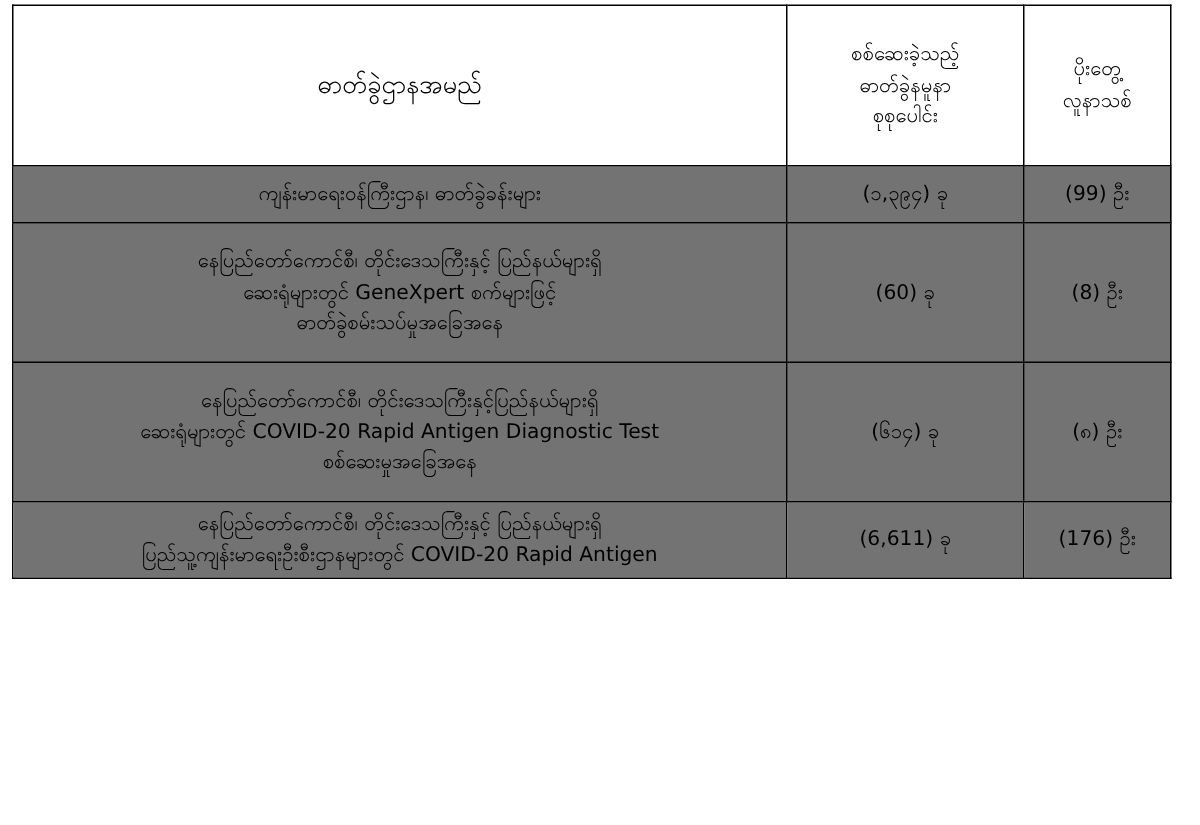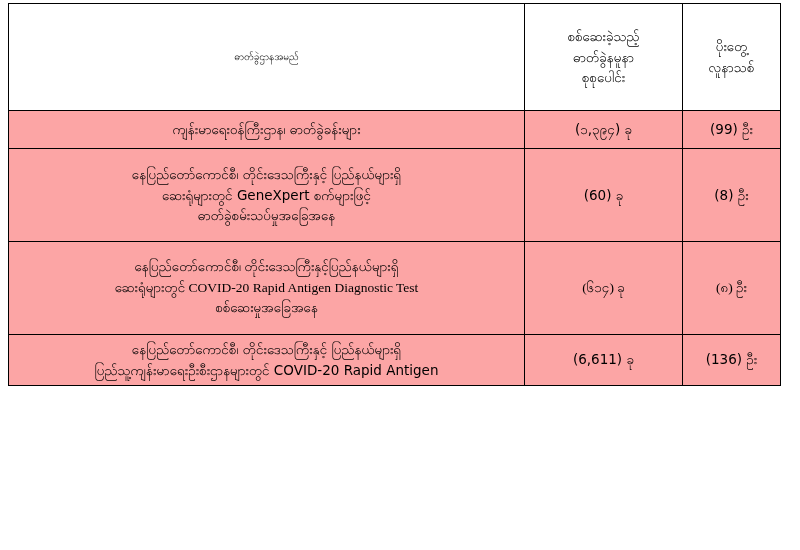--- a/index.html
+++ b/index.html
@@ -41,30 +41,30 @@
   col.c-name  { width: 516px; }
   col.c-total { width: 158px; }
   col.c-new   { width: 98px; }
 
   thead td {
     font-size: 14px;
     height: 98px;
     padding: 4px 8px;
   }
   thead td.h-name {
-    font-size: 10px;
+    font-size: 17px;
   }
   .green {
-    background: #fca5a5;
+    background: #737373;
   }
   .white {
     background: #ffffff;
   }
   .row-tall-3 td { height: 84px; }
-  .row-tall-3b td { height: 84px; font-family: Liberation Serif, serif; }
+  .row-tall-3b td { height: 84px; }
   .row-1 td { height: 29px; }
   .cell-lines {
     display: block;
   }
   .cell-lines span {
     display: block;
   }
   .clip-last td {
     height: 40px;
     padding-bottom: 0;
@@ -132,17 +132,17 @@
         <td class="green">(၈) ဦး</td>
       </tr>
       <tr class="clip-last">
         <td class="green">
           <span class="cell-lines">
             <span>နေပြည်တော်ကောင်စီ၊ တိုင်းဒေသကြီးနှင့် ပြည်နယ်များရှိ</span>
             <span>ပြည်သူ့ကျန်းမာရေးဦးစီးဌာနများတွင် COVID-20 Rapid Antigen</span>
           </span>
         </td>
         <td class="green">(6,611) ခု</td>
-        <td class="green">(136) ဦး</td>
+        <td class="green">(176) ဦး</td>
       </tr>
     </tbody>
   </table>
 </div>
 
 </body></html>

